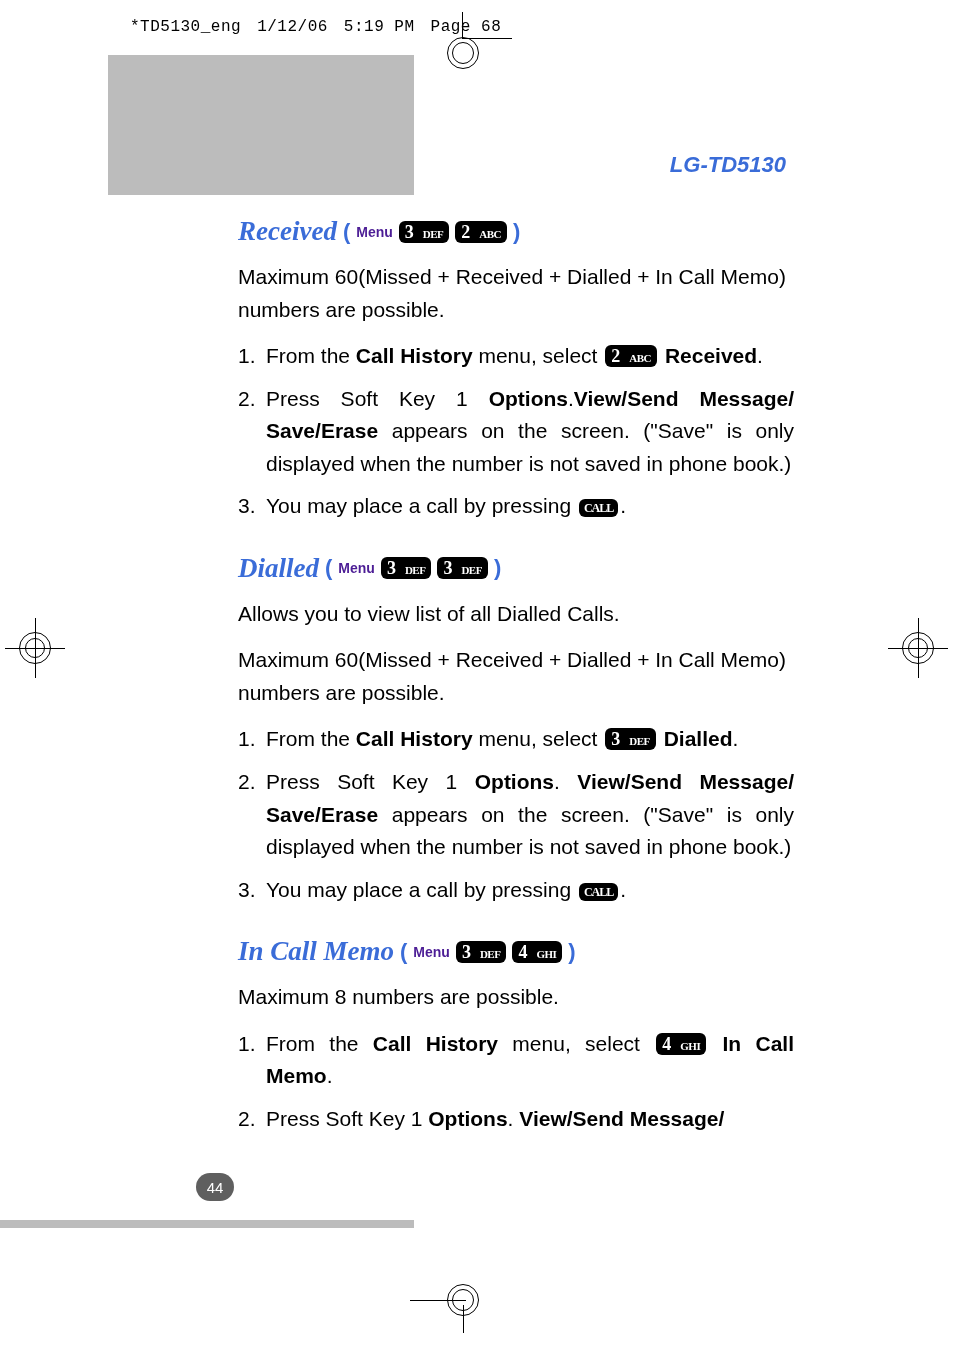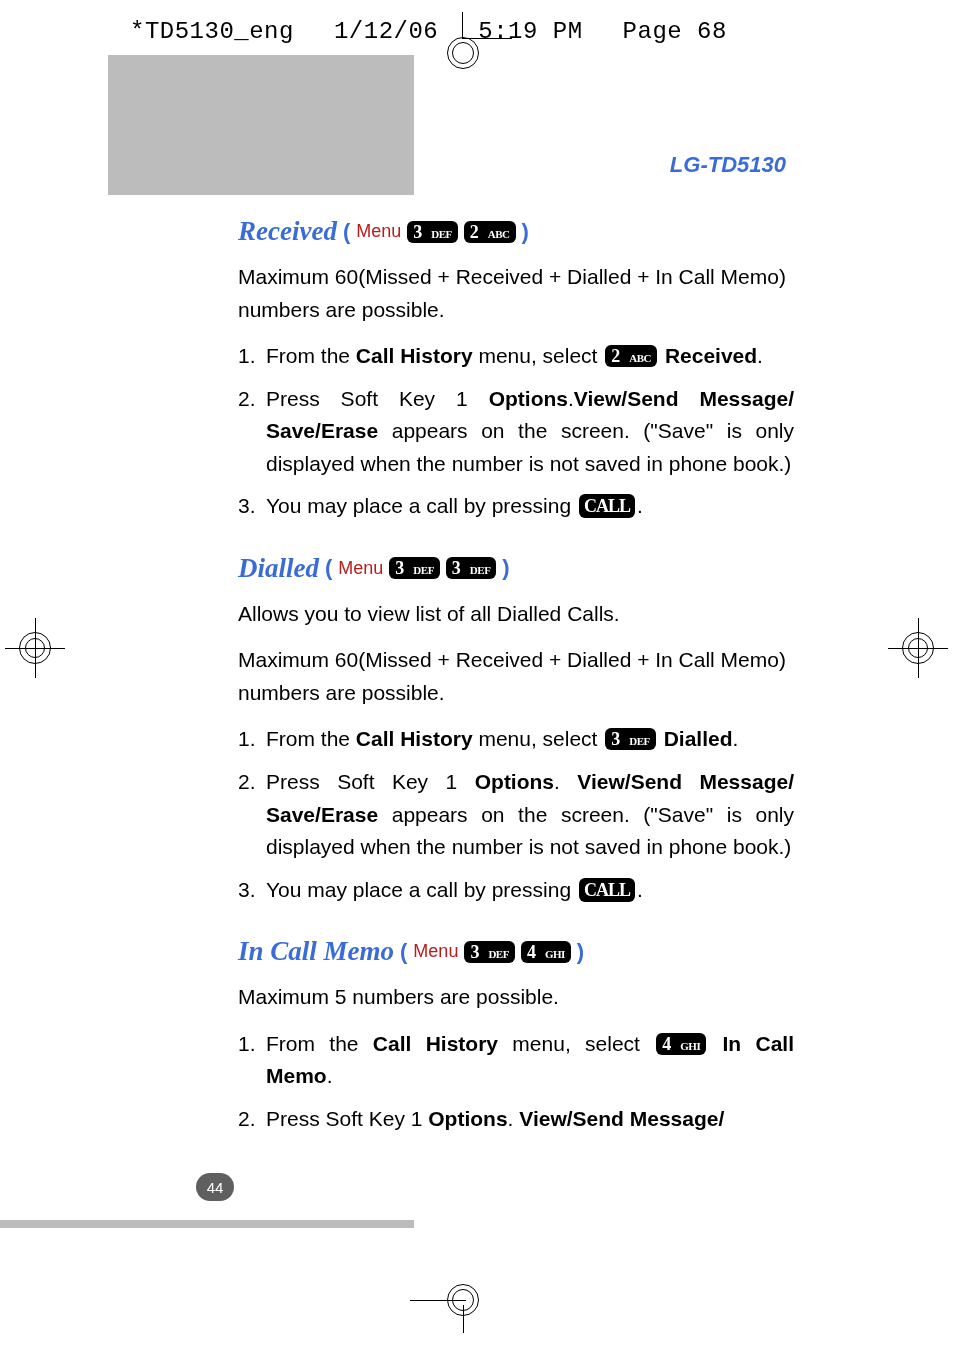--- a/index.html
+++ b/index.html
@@ -8,25 +8,25 @@
       height: 1351px;
       background: #fff;
       font-family: Arial, Helvetica, sans-serif;
       position: relative;
     }
     .header-bar {
       position: absolute;
       top: 18px;
       left: 130px;
       font-family: "Courier New", monospace;
-      font-size: 24px;
+      font-size: 16px;
       color: #000;
       display: flex;
       align-items: center;
-      gap: 40px;
+      gap: 16px;
     }
     .header-text { letter-spacing: 0.5px; }
     .crop-top {
       position: absolute;
       top: 28px;
       left: 438px;
       width: 50px;
       height: 50px;
     }
     .crop-top .vline { position:absolute; left:24px; top:-16px; width:1px; height:26px; background:#000; }
@@ -67,23 +67,23 @@
       gap: 6px;
     }
     .section-title {
       font-family: "Times New Roman", serif;
       font-style: italic;
       font-weight: bold;
       color: #3a6cd8;
       font-size: 27px;
     }
     .menu-label {
-      color: #b91c1c;
-      font-weight: normal;
-      font-size: 18px;
+      color: #4c1d95;
+      font-weight: bold;
+      font-size: 14px;
     }
     .paren { color: #3a6cd8; font-weight: bold; font-size: 22px; }
     .key-box {
       display: inline-flex;
       align-items: baseline;
       background: #000;
       color: #fff;
       border-radius: 6px;
       padding: 2px 6px 3px 6px;
       font-family: "Times New Roman", serif;
@@ -95,21 +95,21 @@
     .key-box .sub { font-size: 11px; margin-left: 9px; letter-spacing: -0.5px; }
     .call-box {
       display: inline-flex;
       align-items: center;
       background: #000;
       color: #fff;
       border-radius: 6px;
       padding: 3px 5px 3px 5px;
       font-family: "Times New Roman", serif;
       font-weight: bold;
-      font-size: 18px;
+      font-size: 12px;
       letter-spacing: -1px;
       line-height: 1;
     }
     .para {
       font-size: 21px;
       line-height: 1.55;
       color: #000;
       margin-bottom: 14px;
     }
     .para.just { text-align: justify; }
@@ -271,21 +271,21 @@
       <span class="key-box">
           <span>3</span>
           <span class="sub">DEF</span>
         </span>
       <span class="key-box">
           <span>4</span>
           <span class="sub">GHI</span>
         </span>
       <span class="paren">)</span>
     </div>
-    <div class="para">Maximum 5 numbers are possible.</div>
+    <div class="para">Maximum 8 numbers are possible.</div>
 
     <div class="list-item">
       <div class="list-num">1.</div>
       <div class="list-body"><span>From the </span><b>Call History</b><span> menu, select </span><span class="key-box">
             <span>4</span>
             <span class="sub">GHI</span>
           </span> <b>In Call Memo</b>.</div>
     </div>
     <div class="list-item">
       <div class="list-num">2.</div>

